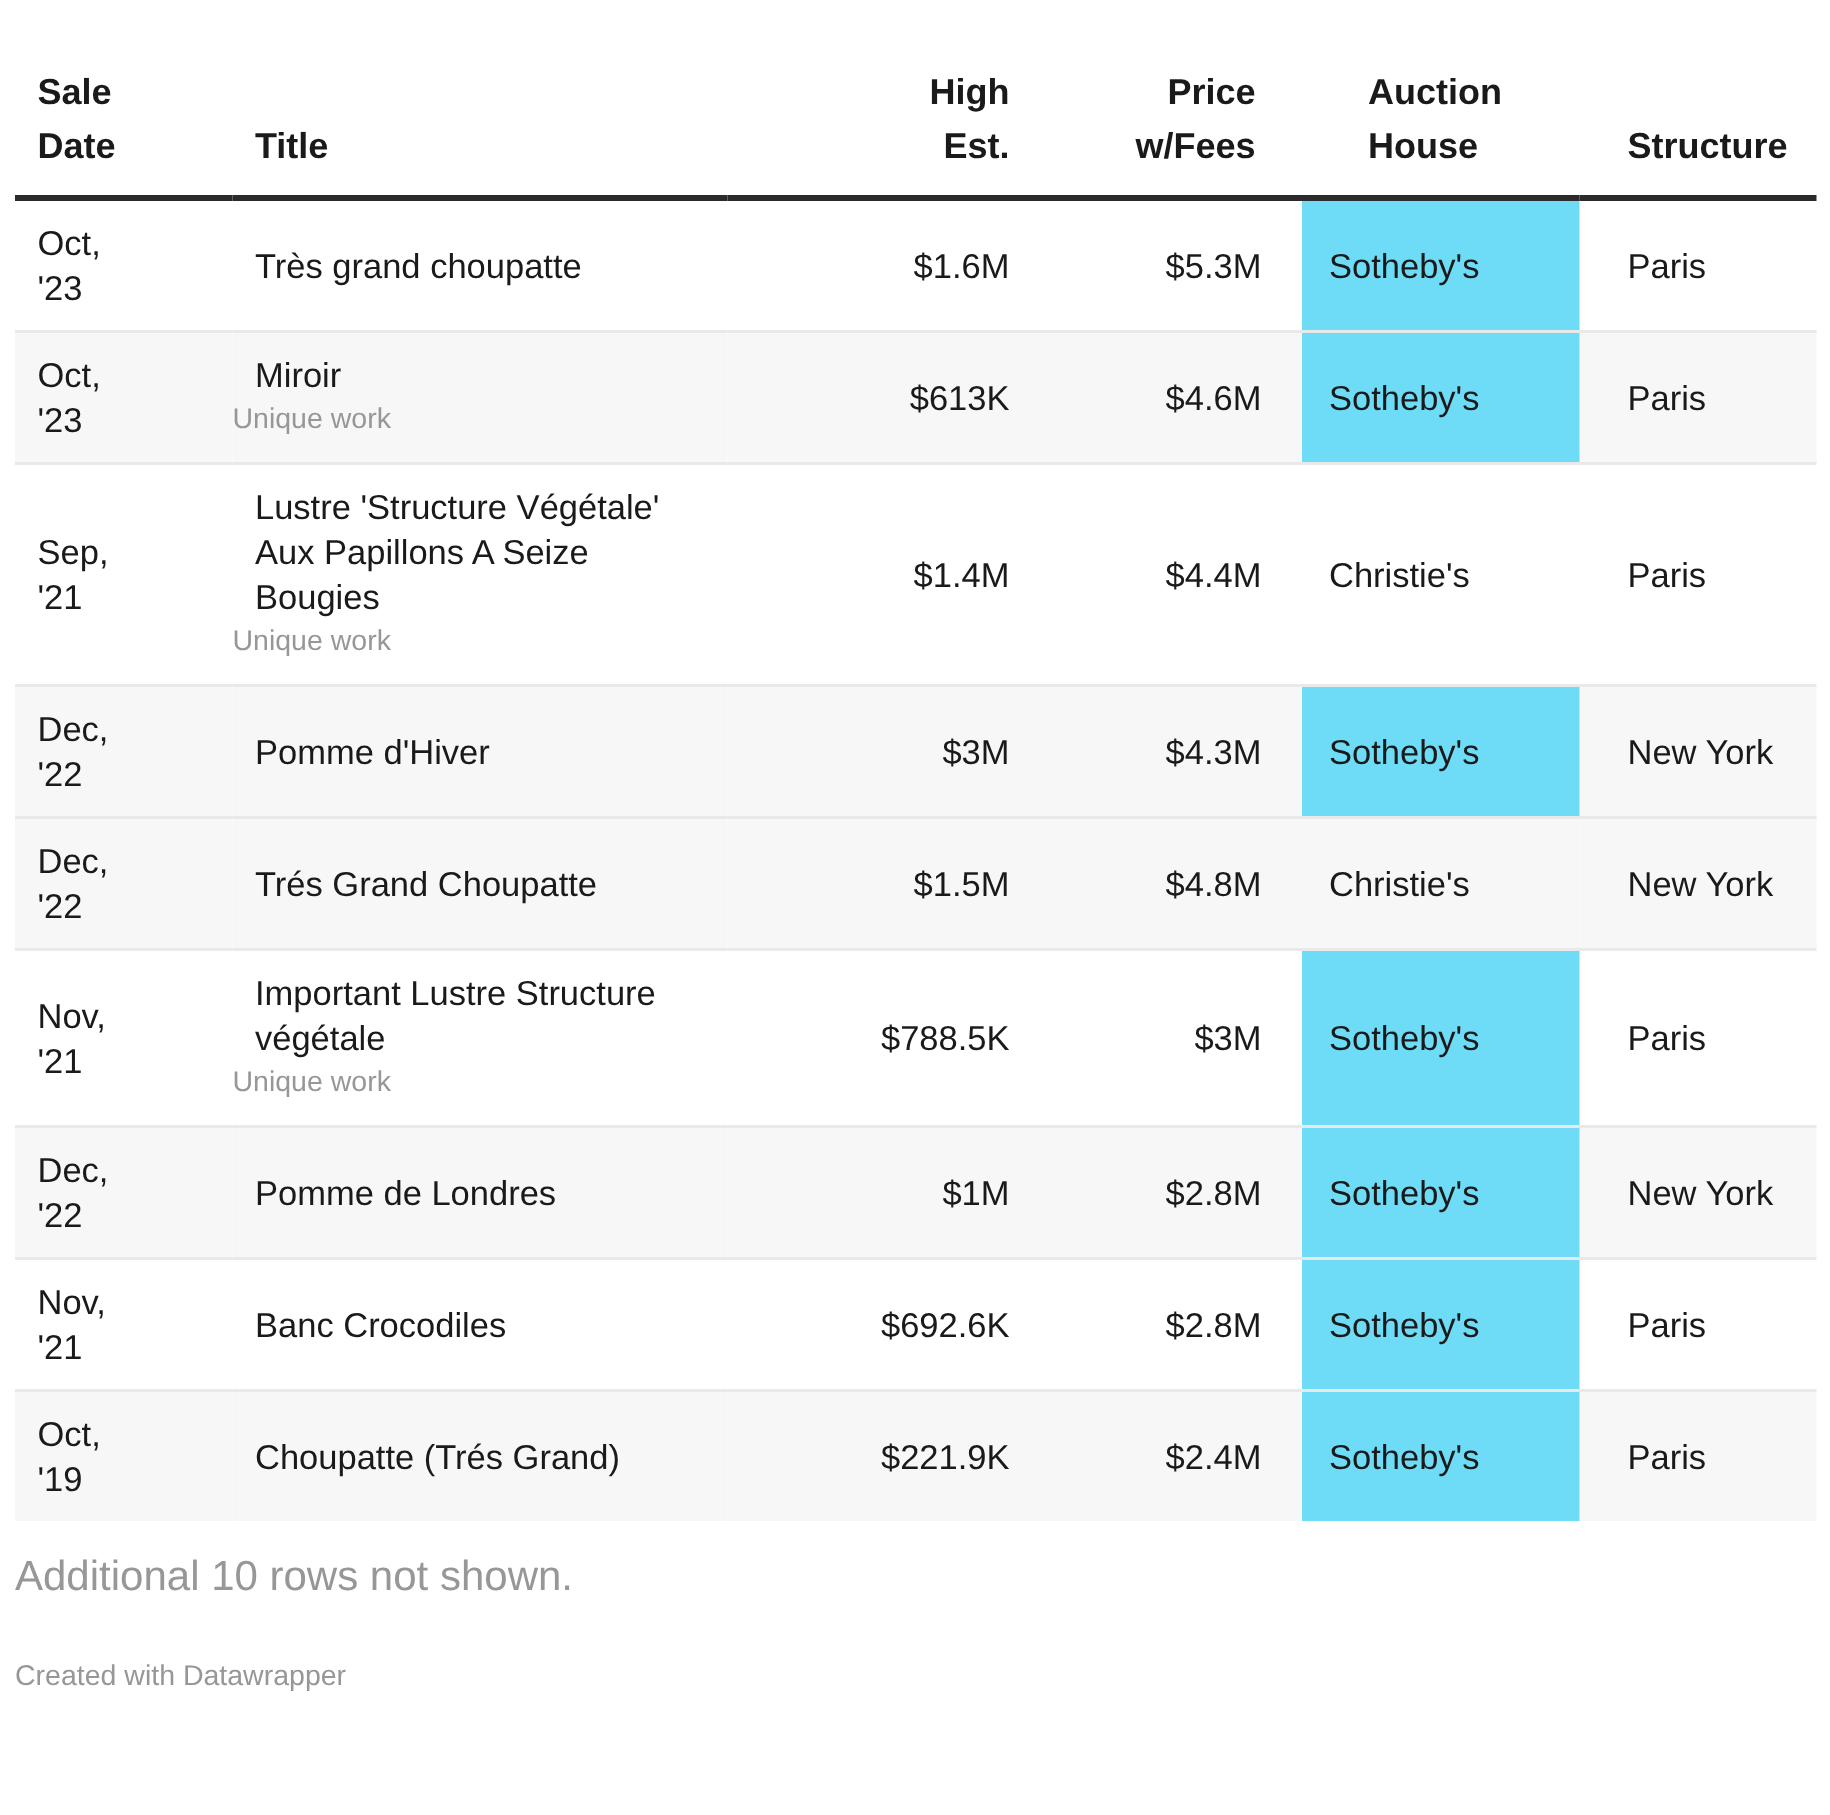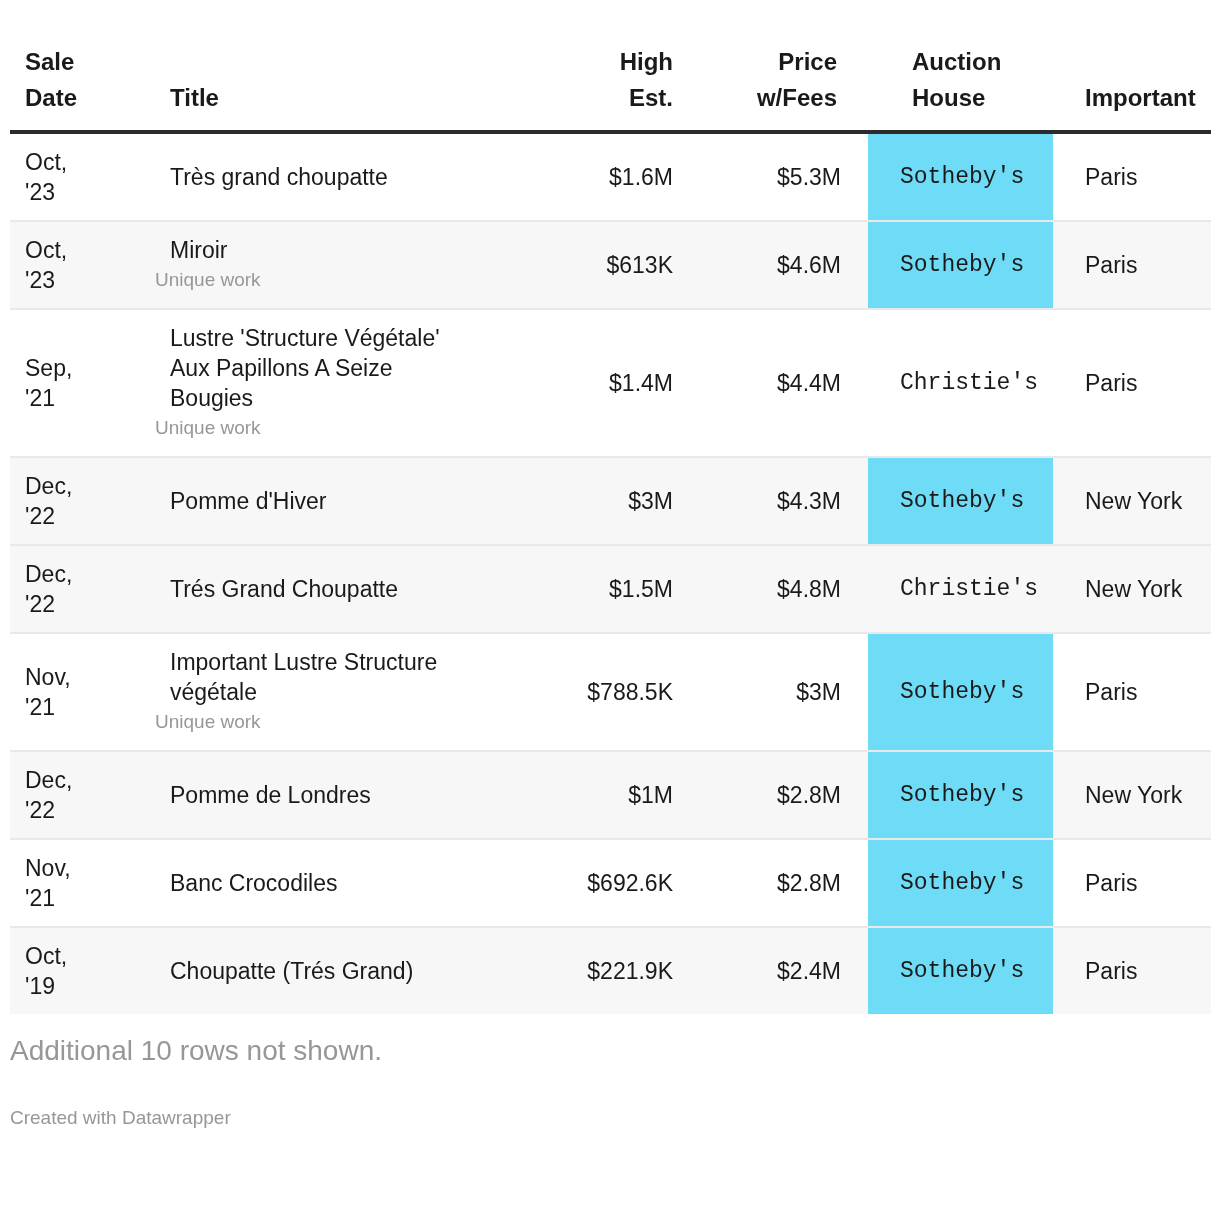--- a/index.html
+++ b/index.html
@@ -55,21 +55,21 @@
   td.c-date .date-wrap { max-width: 66px; margin-left: 15px; }
   td.c-title { }
   td.c-title .title-text { margin-left: 15px; padding-right: 8px; }
   td.c-title .subtitle {
     font-size: 19px;
     line-height: 30px;
     color: var(--muted, #979797);
   }
   td.c-est  { text-align: right; padding-right: 5px; }
   td.c-price{ text-align: right; padding-right: 27px; }
-  td.c-house { padding-left: 32px; font-family: Liberation Mono, monospace; }
+  td.c-house { padding-left: 18px; }
   td.c-house.hl { background: var(--highlight, #6edcf6); }
   td.c-loc { padding-left: 32px; }
 
   .note {
     margin: 22px 0 0 0;
     font-size: 28px;
     line-height: 30px;
     color: var(--muted, #979797);
   }
   .credit {
@@ -103,21 +103,21 @@
         <th class="h-est">
             <span class="hwrap">High Est.</span>
           </th>
         <th class="h-price">
             <span class="hwrap">Price w/Fees</span>
           </th>
         <th class="h-house">
             <span class="hwrap">Auction House</span>
           </th>
         <th class="h-loc">
-            <span class="hwrap">Important</span>
+            <span class="hwrap">Structure</span>
           </th>
       </tr>
     </thead>
     <tbody id="tbody">
         <tr>
     <td class="c-date">
             <div class="date-wrap">Oct, '23</div>
           </td>
     <td class="c-title">
       <div class="title-text">Très grand choupatte</div>

